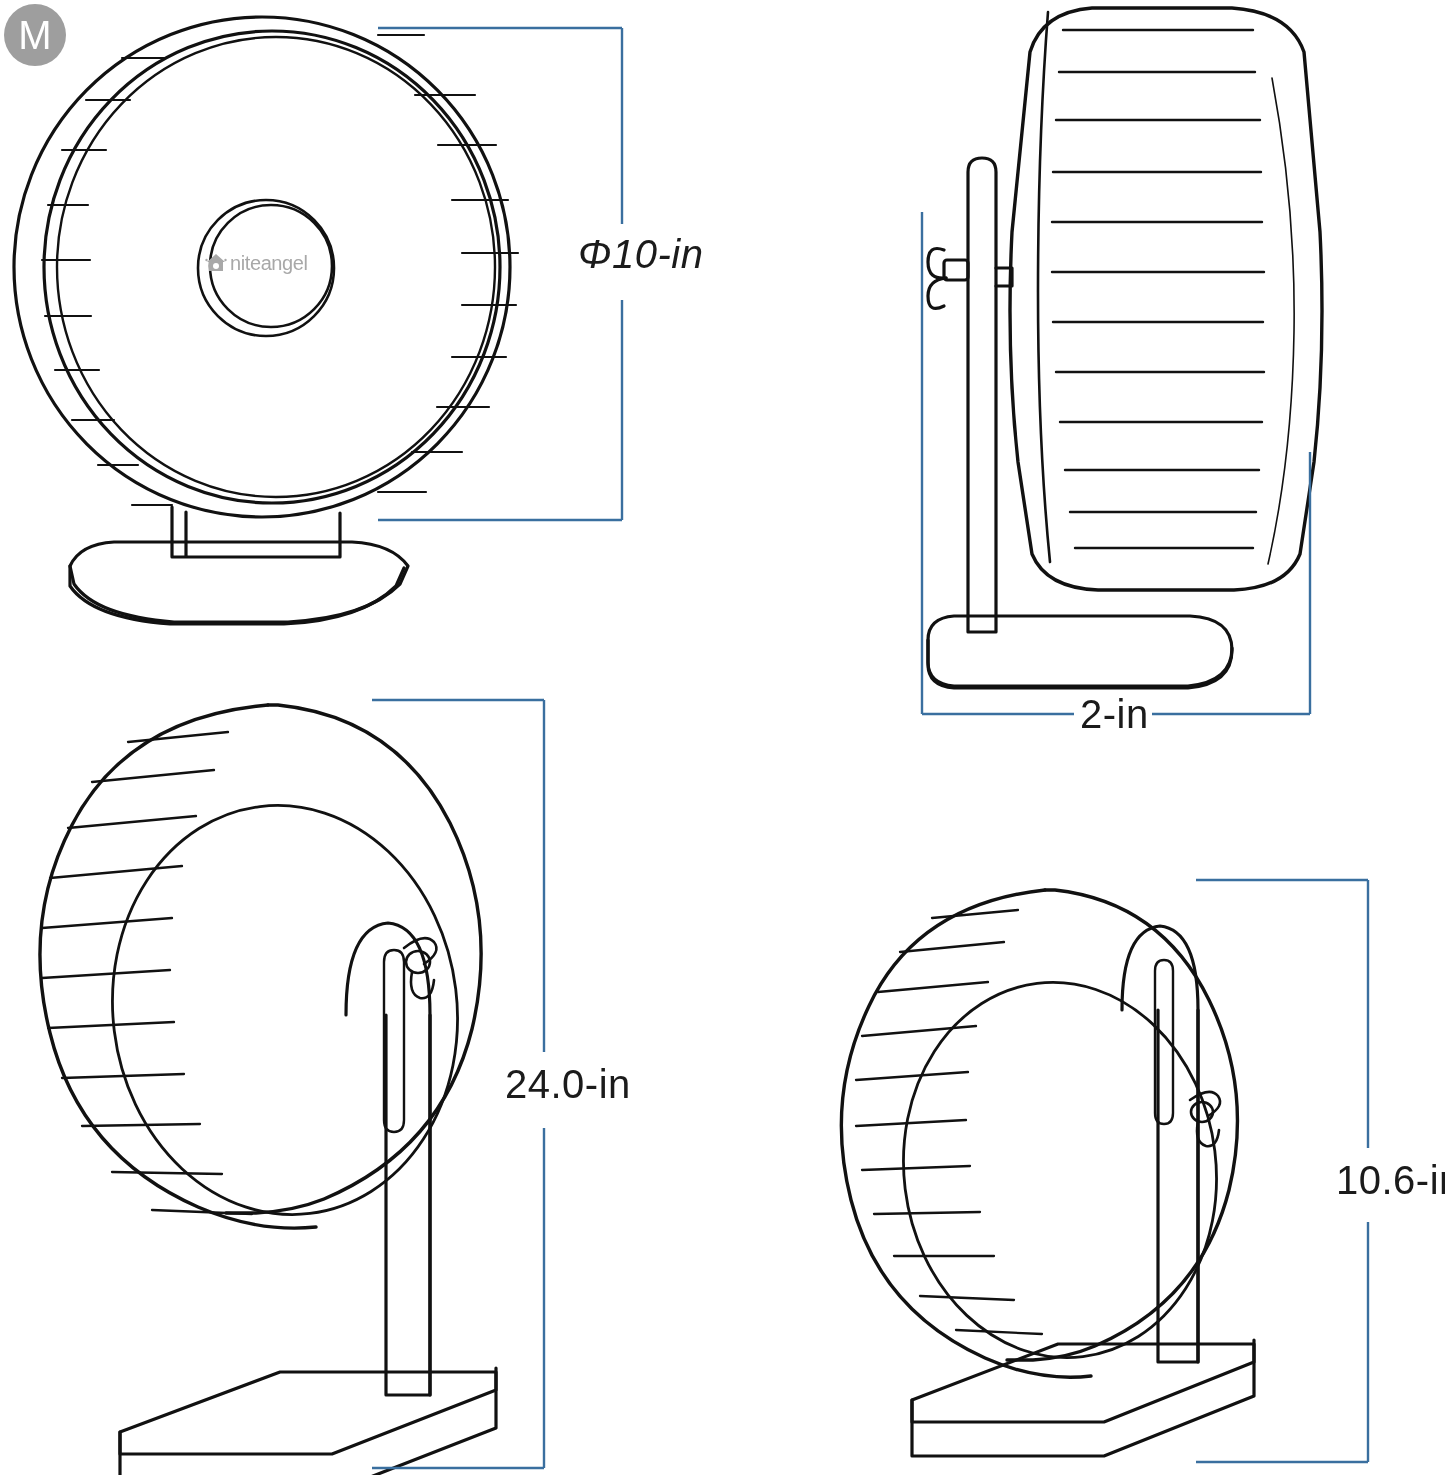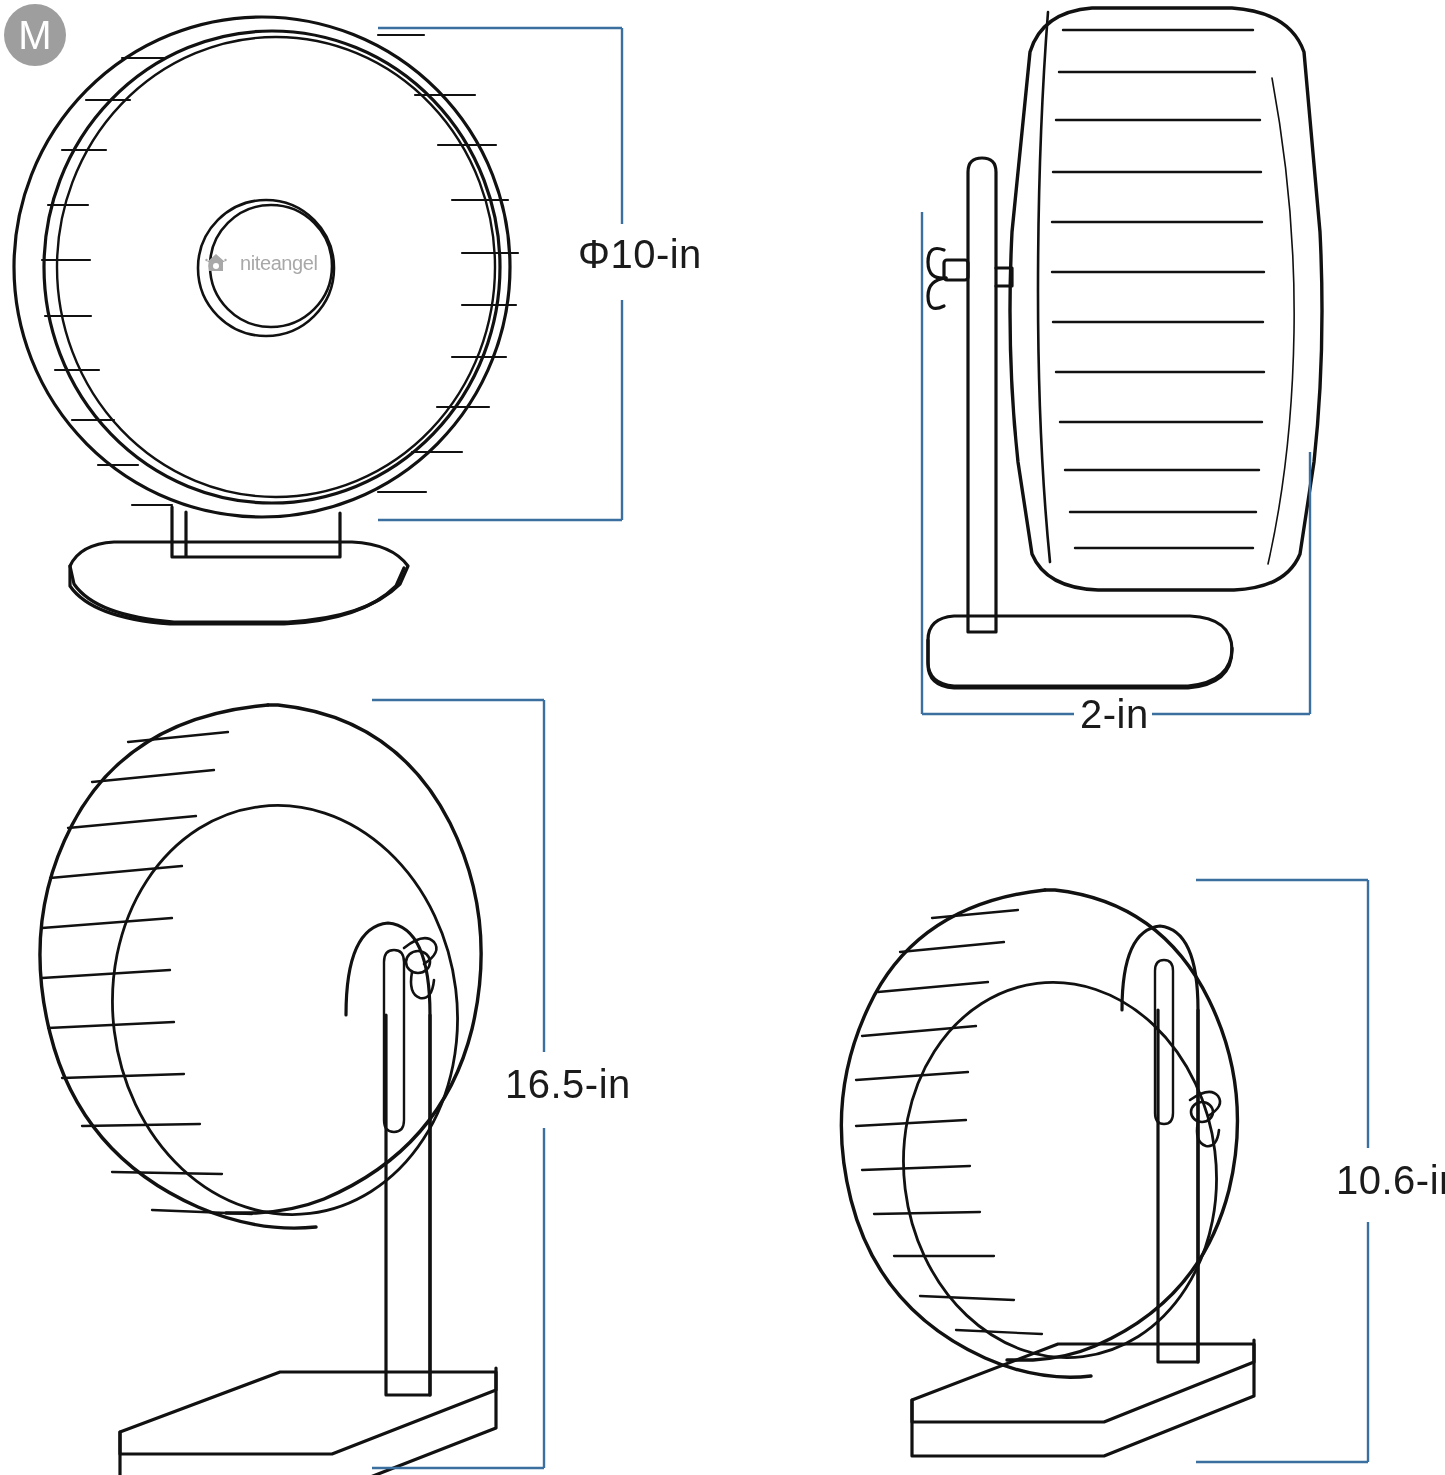--- a/index.html
+++ b/index.html
@@ -28,21 +28,21 @@
     height: 1475px;
   }
   .dim-label {
     position: absolute;
     font-family: "Liberation Sans", sans-serif;
     font-size: 40px;
     color: #1b1b1b;
     white-space: nowrap;
     letter-spacing: 0.5px;
   }
-  #label-dia   { left: 578px; top: 232px; }
+  #label-dia   { left: 578px; top: 232px; font-style: italic; }
   #label-depth { left: 1080px; top: 692px; }
   #label-h1    { left: 505px; top: 1062px; }
   #label-h2    { left: 1336px; top: 1158px; }
 
   #size-badge {
     position: absolute;
     left: 4px; top: 4px;
     width: 62px; height: 62px;
     border-radius: 50%;
     background: #9e9e9e;
@@ -52,21 +52,21 @@
     display: flex;
     align-items: center;
     justify-content: center;
     line-height: 1;
   }
   #brand-logo {
     position: absolute;
     left: 205px; top: 252px;
     display: flex;
     align-items: center;
-    gap: 13px;
+    gap: 3px;
     color: #a8a8a8;
   }
   #brand-logo .brand-text {
     font-family: "Liberation Sans", sans-serif;
     font-size: 20px;
     letter-spacing: -0.4px;
   }
 </style>
 </head>
 <body>
@@ -250,21 +250,21 @@
         <path d="M1196 880 h172"></path>
         <path d="M1196 1462 h172"></path>
         <path d="M1368 880 v268"></path>
         <path d="M1368 1222 v240"></path>
       </g>
     </g>
   </svg>
 
   <div class="dim-label" id="label-dia">Φ10-in</div>
   <div class="dim-label" id="label-depth">2-in</div>
-  <div class="dim-label" id="label-h1">16.5-in</div>
+  <div class="dim-label" id="label-h1">24.0-in</div>
   <div class="dim-label" id="label-h2">10.6-in</div>
 
   <div id="brand-logo">
     <svg width="22" height="20" viewBox="0 0 22 20">
       <path d="M11 2 L4 8 v9 h14 V8 Z" fill="#a8a8a8"></path>
       <path d="M11 0 L2 8 h3 L11 3 L17 8 h3 Z" fill="#a8a8a8"></path>
       <circle cx="11" cy="12" r="3" fill="#ffffff"></circle>
       <circle cx="1.5" cy="6" r="1.2" fill="#a8a8a8"></circle>
       <circle cx="20.5" cy="6" r="1.2" fill="#a8a8a8"></circle>
     </svg>

